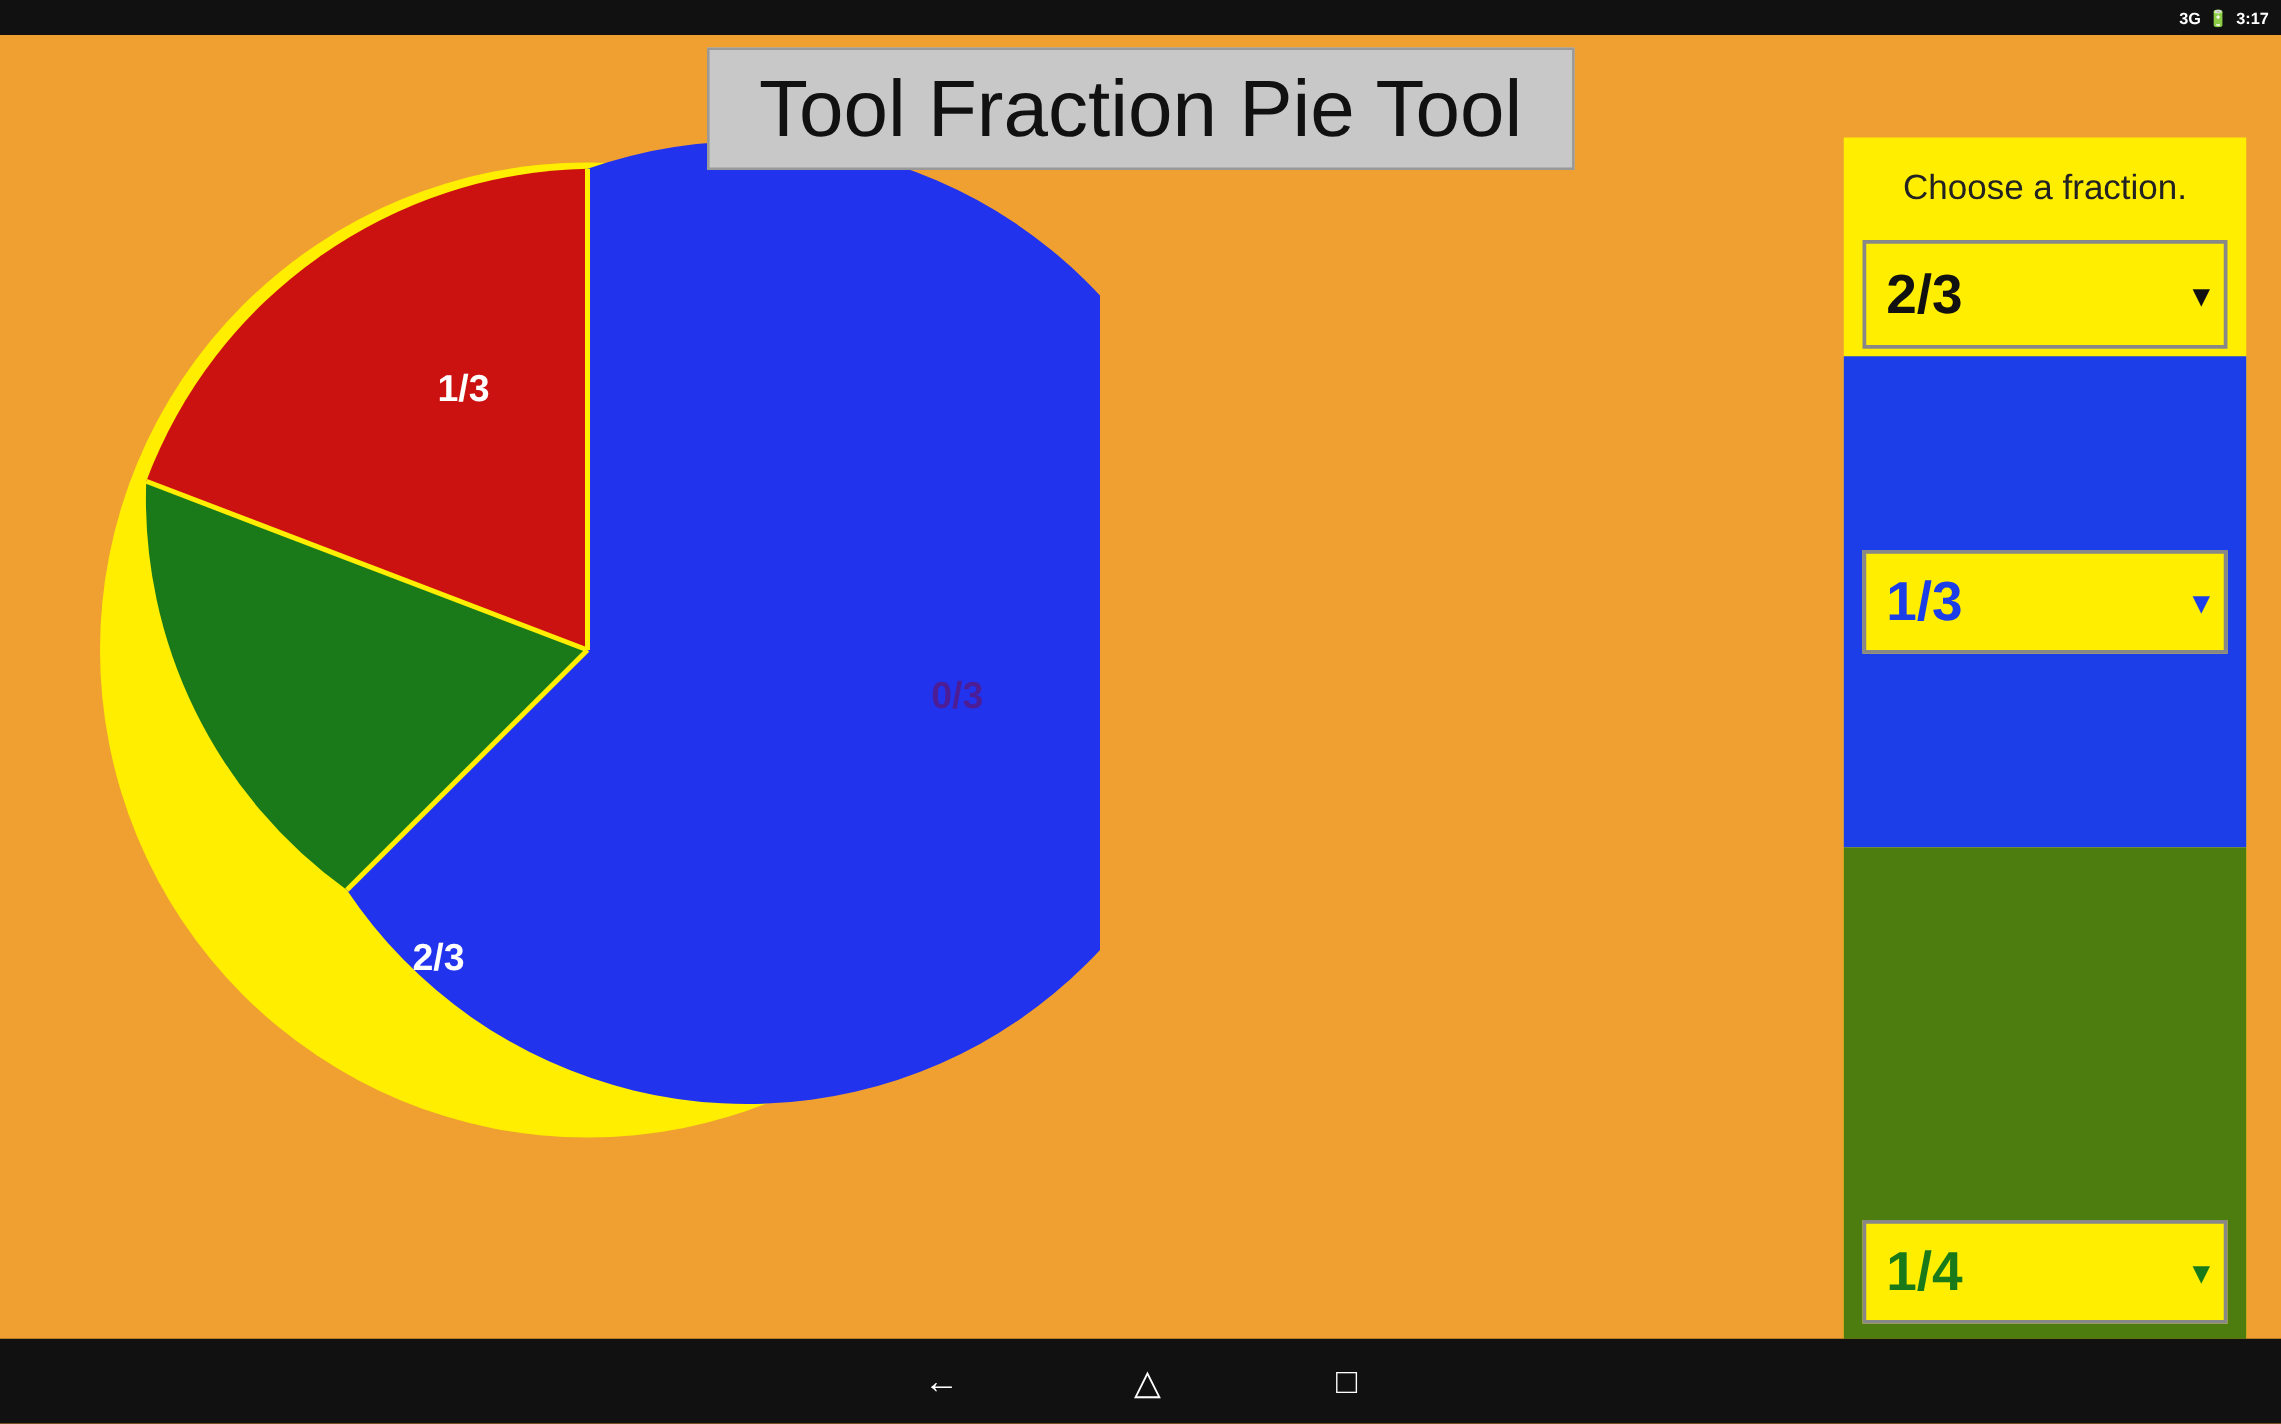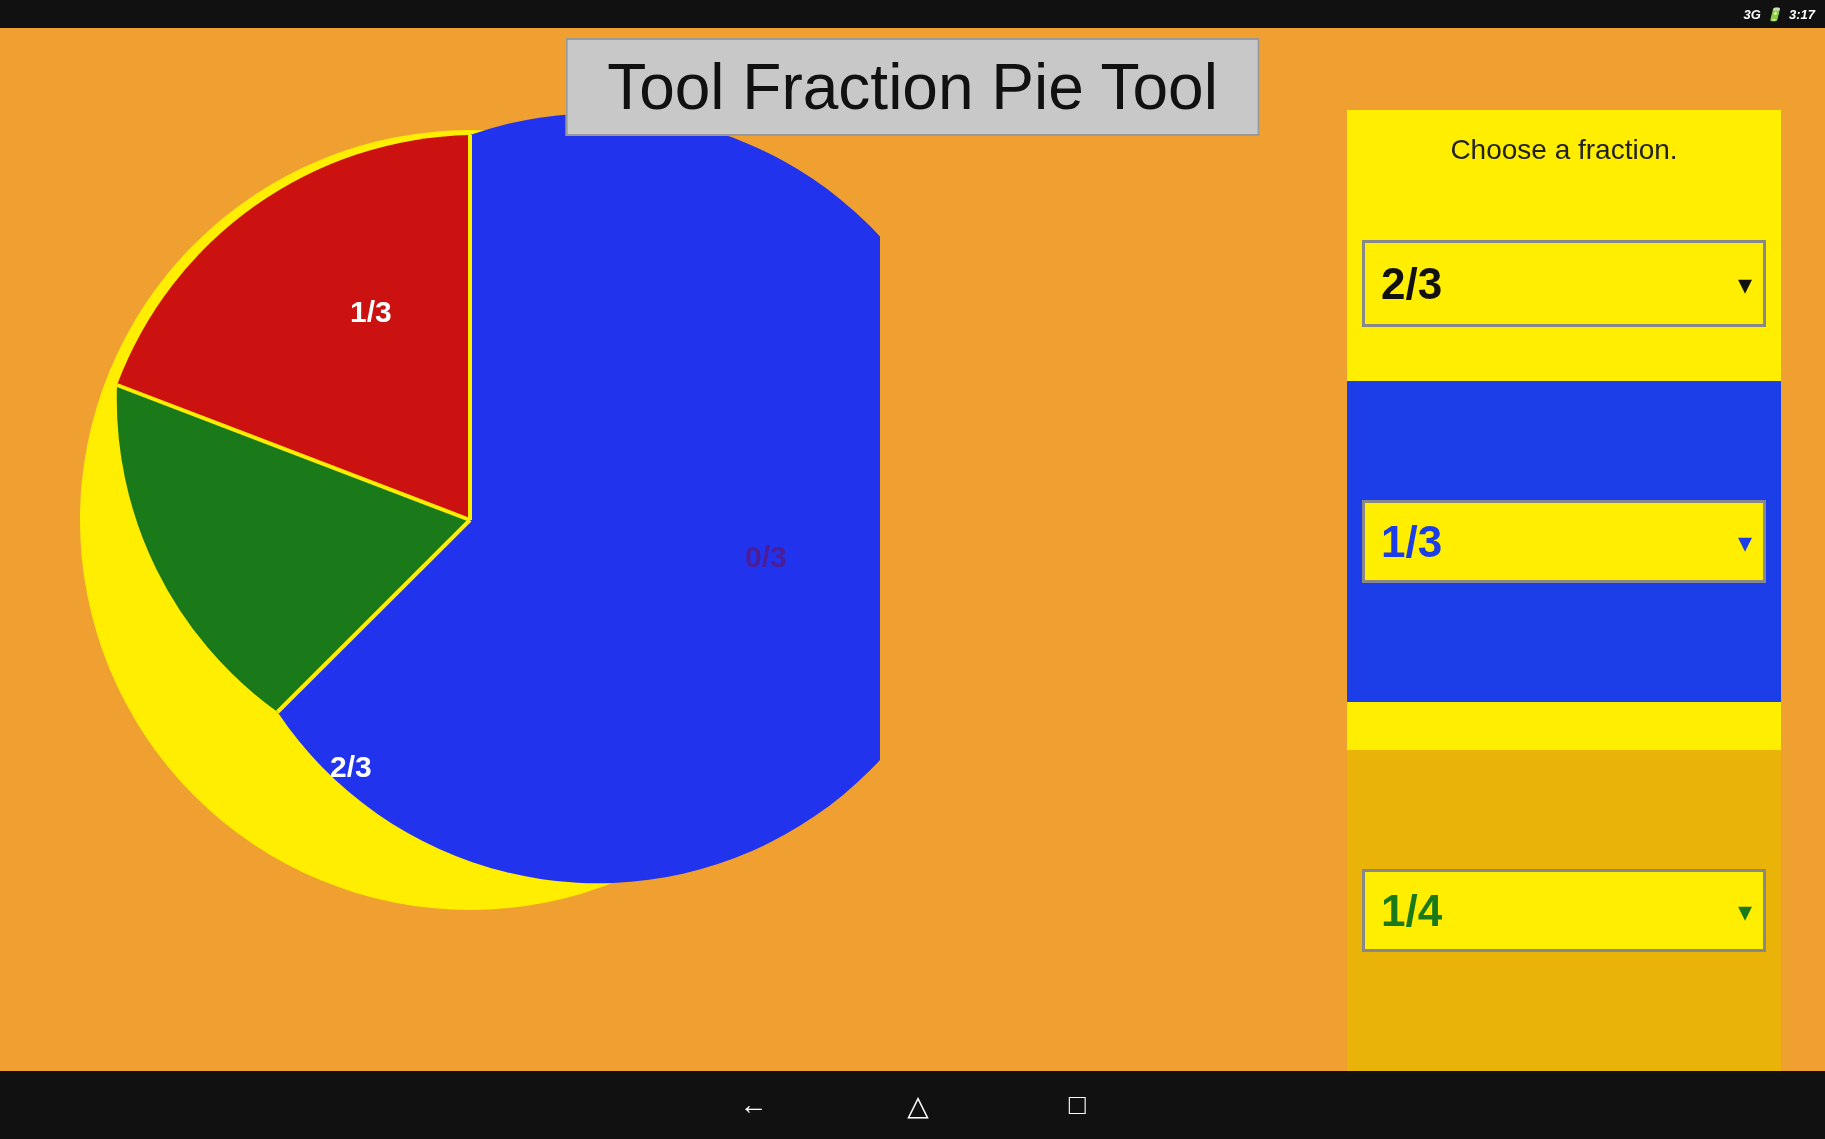--- a/index.html
+++ b/index.html
@@ -16,21 +16,20 @@
       position: absolute;
       top: 0; left: 0; right: 0;
       height: 28px;
       background: #111;
       z-index: 9;
       display: flex;
       align-items: center;
       justify-content: flex-end;
       padding-right: 10px;
       gap: 6px;
-      font-style: italic;
     }
 
     .status-text {
       color: white;
       font-size: 13px;
       font-weight: bold;
     }
 
     
     .bottom-bar {
@@ -79,52 +78,51 @@
 
     .pie-svg {
       width: 820px;
       height: 820px;
     }
 
     
     .right-panel {
       position: absolute;
       top: 110px;
-      right: 44px;
-      width: 434px;
+      right: 28px;
+      width: 322px;
       background: #FFEE00;
       display: flex;
       flex-direction: column;
       bottom: 68px;
-      gap: 48px;
     }
 
     .instruction-text {
       padding: 20px 15px 15px 15px;
       font-size: 28px;
       color: #222;
       text-align: center;
       line-height: 1.4;
     }
 
     
     .panel-blue {
       background: #1B3EE8;
       padding: 12px 15px;
       flex: 1;
       display: flex;
       align-items: center;
       justify-content: center;
     }
     .panel-green {
-      background: #eab308;
+      background: #4d7c0f;
       padding: 12px 15px;
       flex: 1;
       display: flex;
-      align-items: center;
+      align-items: flex-end;
       justify-content: center;
     }
     .panel-red {
       background: #CC1111;
       padding: 12px 15px;
       flex: 1;
       display: flex;
       align-items: center;
       justify-content: center;
     }

